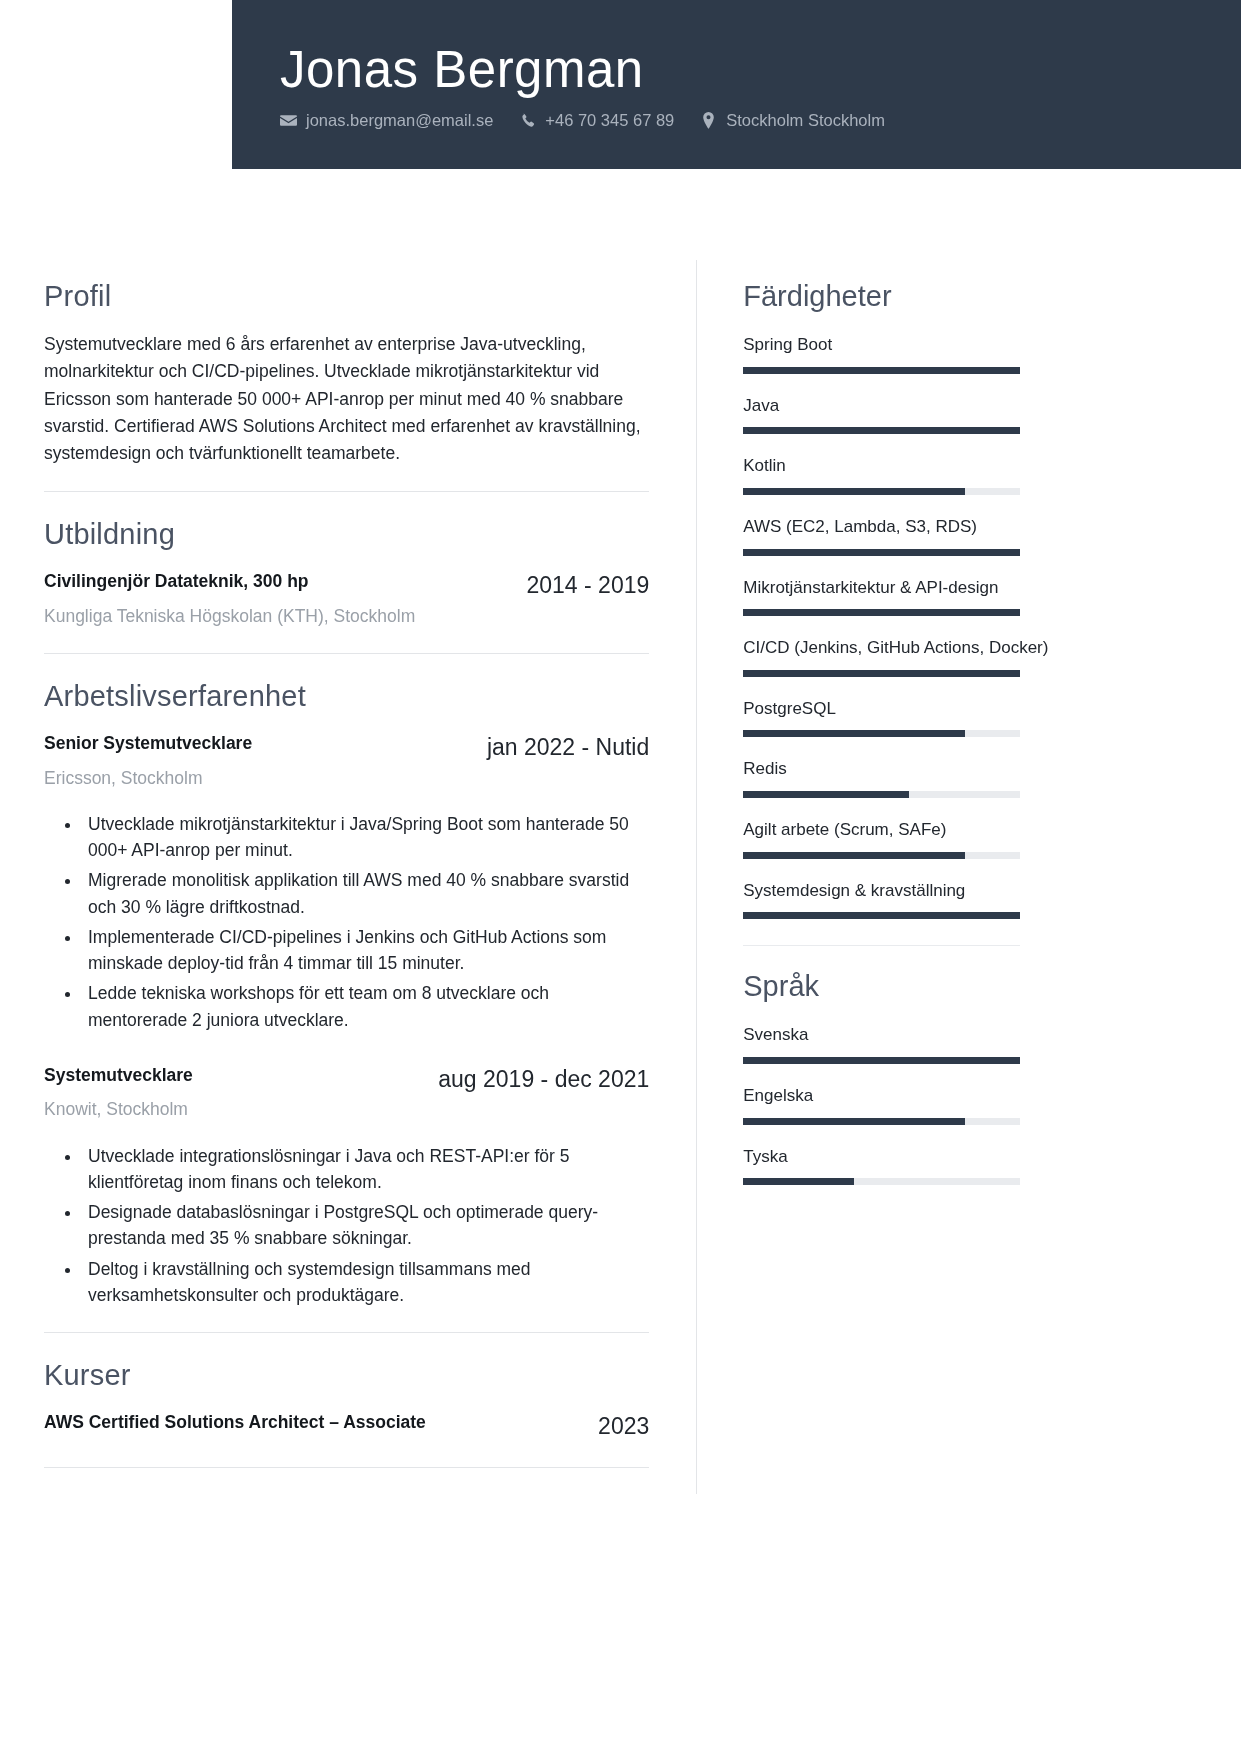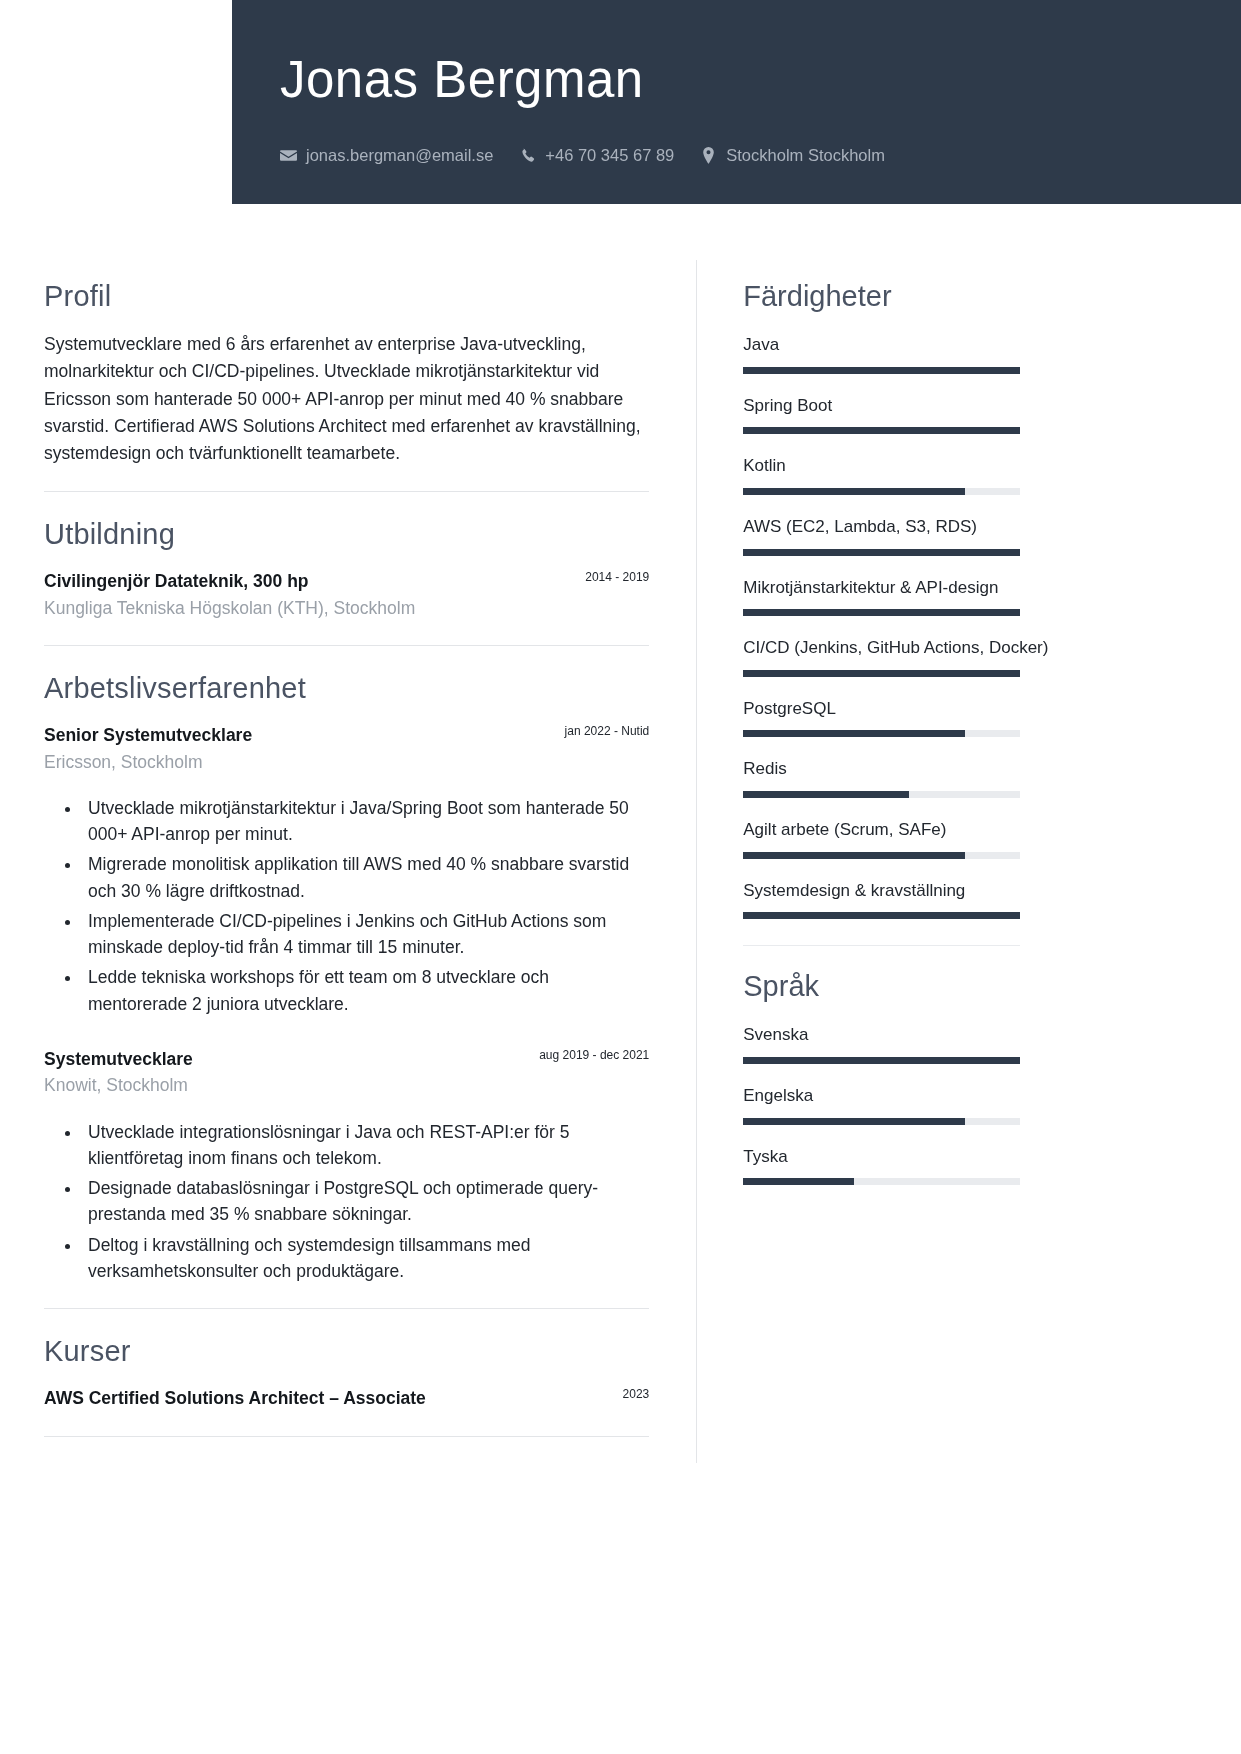--- a/index.html
+++ b/index.html
@@ -17,28 +17,27 @@
     background: #ffffff;
     overflow: hidden;
   }
 
   
   .header {
     position: absolute;
     left: 232px;
     top: 0;
     width: 1009px;
-    height: 204px;
+    height: 169px;
     background: #2e3a4a;
     padding: 0 0 0 48px;
     display: flex;
     flex-direction: column;
     justify-content: flex-end;
     padding-bottom: 40px;
-    gap: 25px;
   }
   .full-name {
     font-size: 51px;
     font-weight: 400;
     color: #ffffff;
     letter-spacing: 0.5px;
     line-height: 1.1;
     margin-bottom: 14px;
   }
   .contact-row {
@@ -117,21 +116,21 @@
     gap: 24px;
   }
   .entry-title {
     font-size: 17.5px;
     font-weight: bold;
     color: #14181d;
     line-height: 1.45;
     max-width: 430px;
   }
   .entry-date {
-    font-size: 12px;
+    font-size: 23px;
     color: #22272e;
     white-space: nowrap;
     line-height: 1.45;
   }
   .entry-sub {
     font-size: 17.5px;
     color: #9aa0a8;
     line-height: 1.45;
     margin-top: 1px;
   }
@@ -292,27 +291,27 @@
 
     </div>
 
     <div class="side-col">
       <div class="side-inner">
 
         <div class="side-section-title">Färdigheter</div>
 
         <div id="skills-list">
             <div class="bar-item">
+              <div class="bar-label">Spring Boot</div>
+              <div class="bar-track">
+                <div class="bar-fill" style="width: 100%; background: rgb(46, 58, 74);"></div>
+              </div>
+            </div>
+            <div class="bar-item">
               <div class="bar-label">Java</div>
-              <div class="bar-track">
-                <div class="bar-fill" style="width: 100%; background: rgb(46, 58, 74);"></div>
-              </div>
-            </div>
-            <div class="bar-item">
-              <div class="bar-label">Spring Boot</div>
               <div class="bar-track">
                 <div class="bar-fill" style="width: 100%; background: rgb(46, 58, 74);"></div>
               </div>
             </div>
             <div class="bar-item">
               <div class="bar-label">Kotlin</div>
               <div class="bar-track">
                 <div class="bar-fill" style="width: 80%; background: rgb(46, 58, 74);"></div>
               </div>
             </div>

